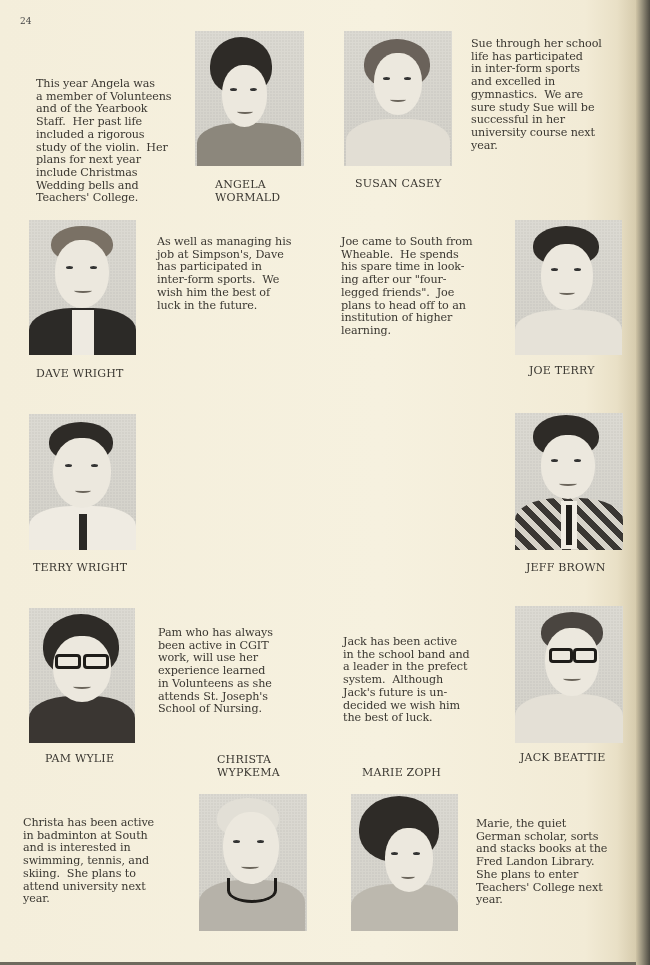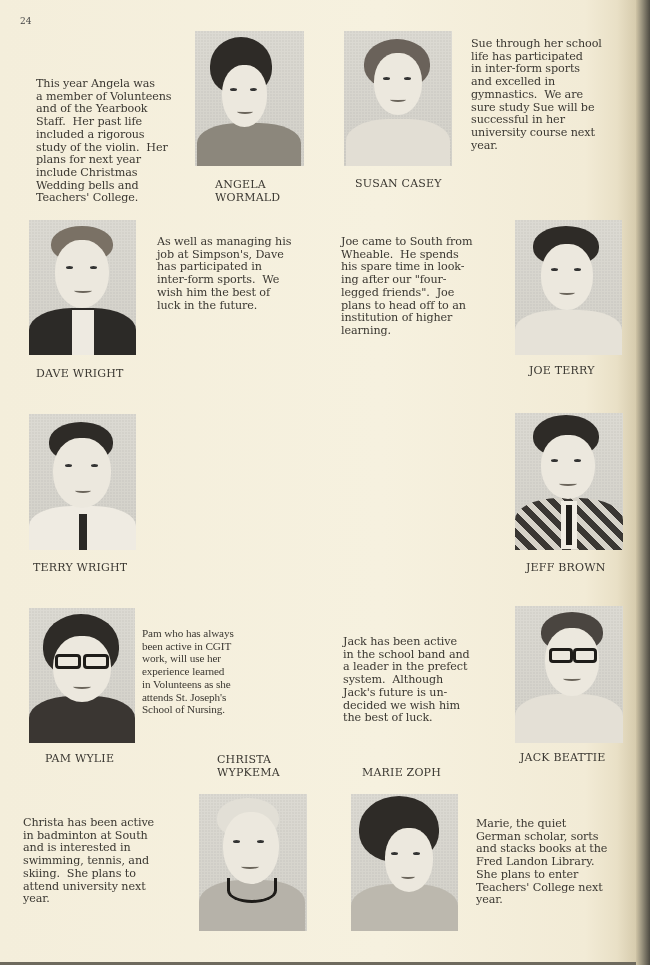--- a/index.html
+++ b/index.html
@@ -146,21 +146,21 @@
 
   <div class="photo" style="left:29px;top:608px;width:106px;height:135px;">
     <div class="body" style="left:0px;top:88px;width:106px;height:55px;background:#3a3632;"></div>
     <div class="hair" style="left:14px;top:6px;width:76px;height:64px;"></div>
     <div class="face" style="left:24px;top:28px;width:58px;height:66px;"></div>
     <div class="glasses" style="left:26px;top:46px;width:20px;"></div>
     <div class="glasses" style="left:54px;top:46px;width:20px;"></div>
     <div class="mouth" style="left:44px;top:76px;width:18px;"></div>
   </div>
   <div class="name" style="left:45px;top:752px;">PAM WYLIE</div>
-  <div class="txt" style="left:142px;top:627px;font-family:Liberation Serif, serif;">Pam who has always
+  <div class="txt" style="left:158px;top:627px;">Pam who has always
 been active in CGIT
 work, will use her
 experience learned
 in Volunteens as she
 attends St. Joseph's
 School of Nursing.</div>
 
   <div class="name" style="left:217px;top:753px;">CHRISTA
 WYPKEMA</div>
   <div class="name" style="left:362px;top:766px;">MARIE ZOPH</div>

